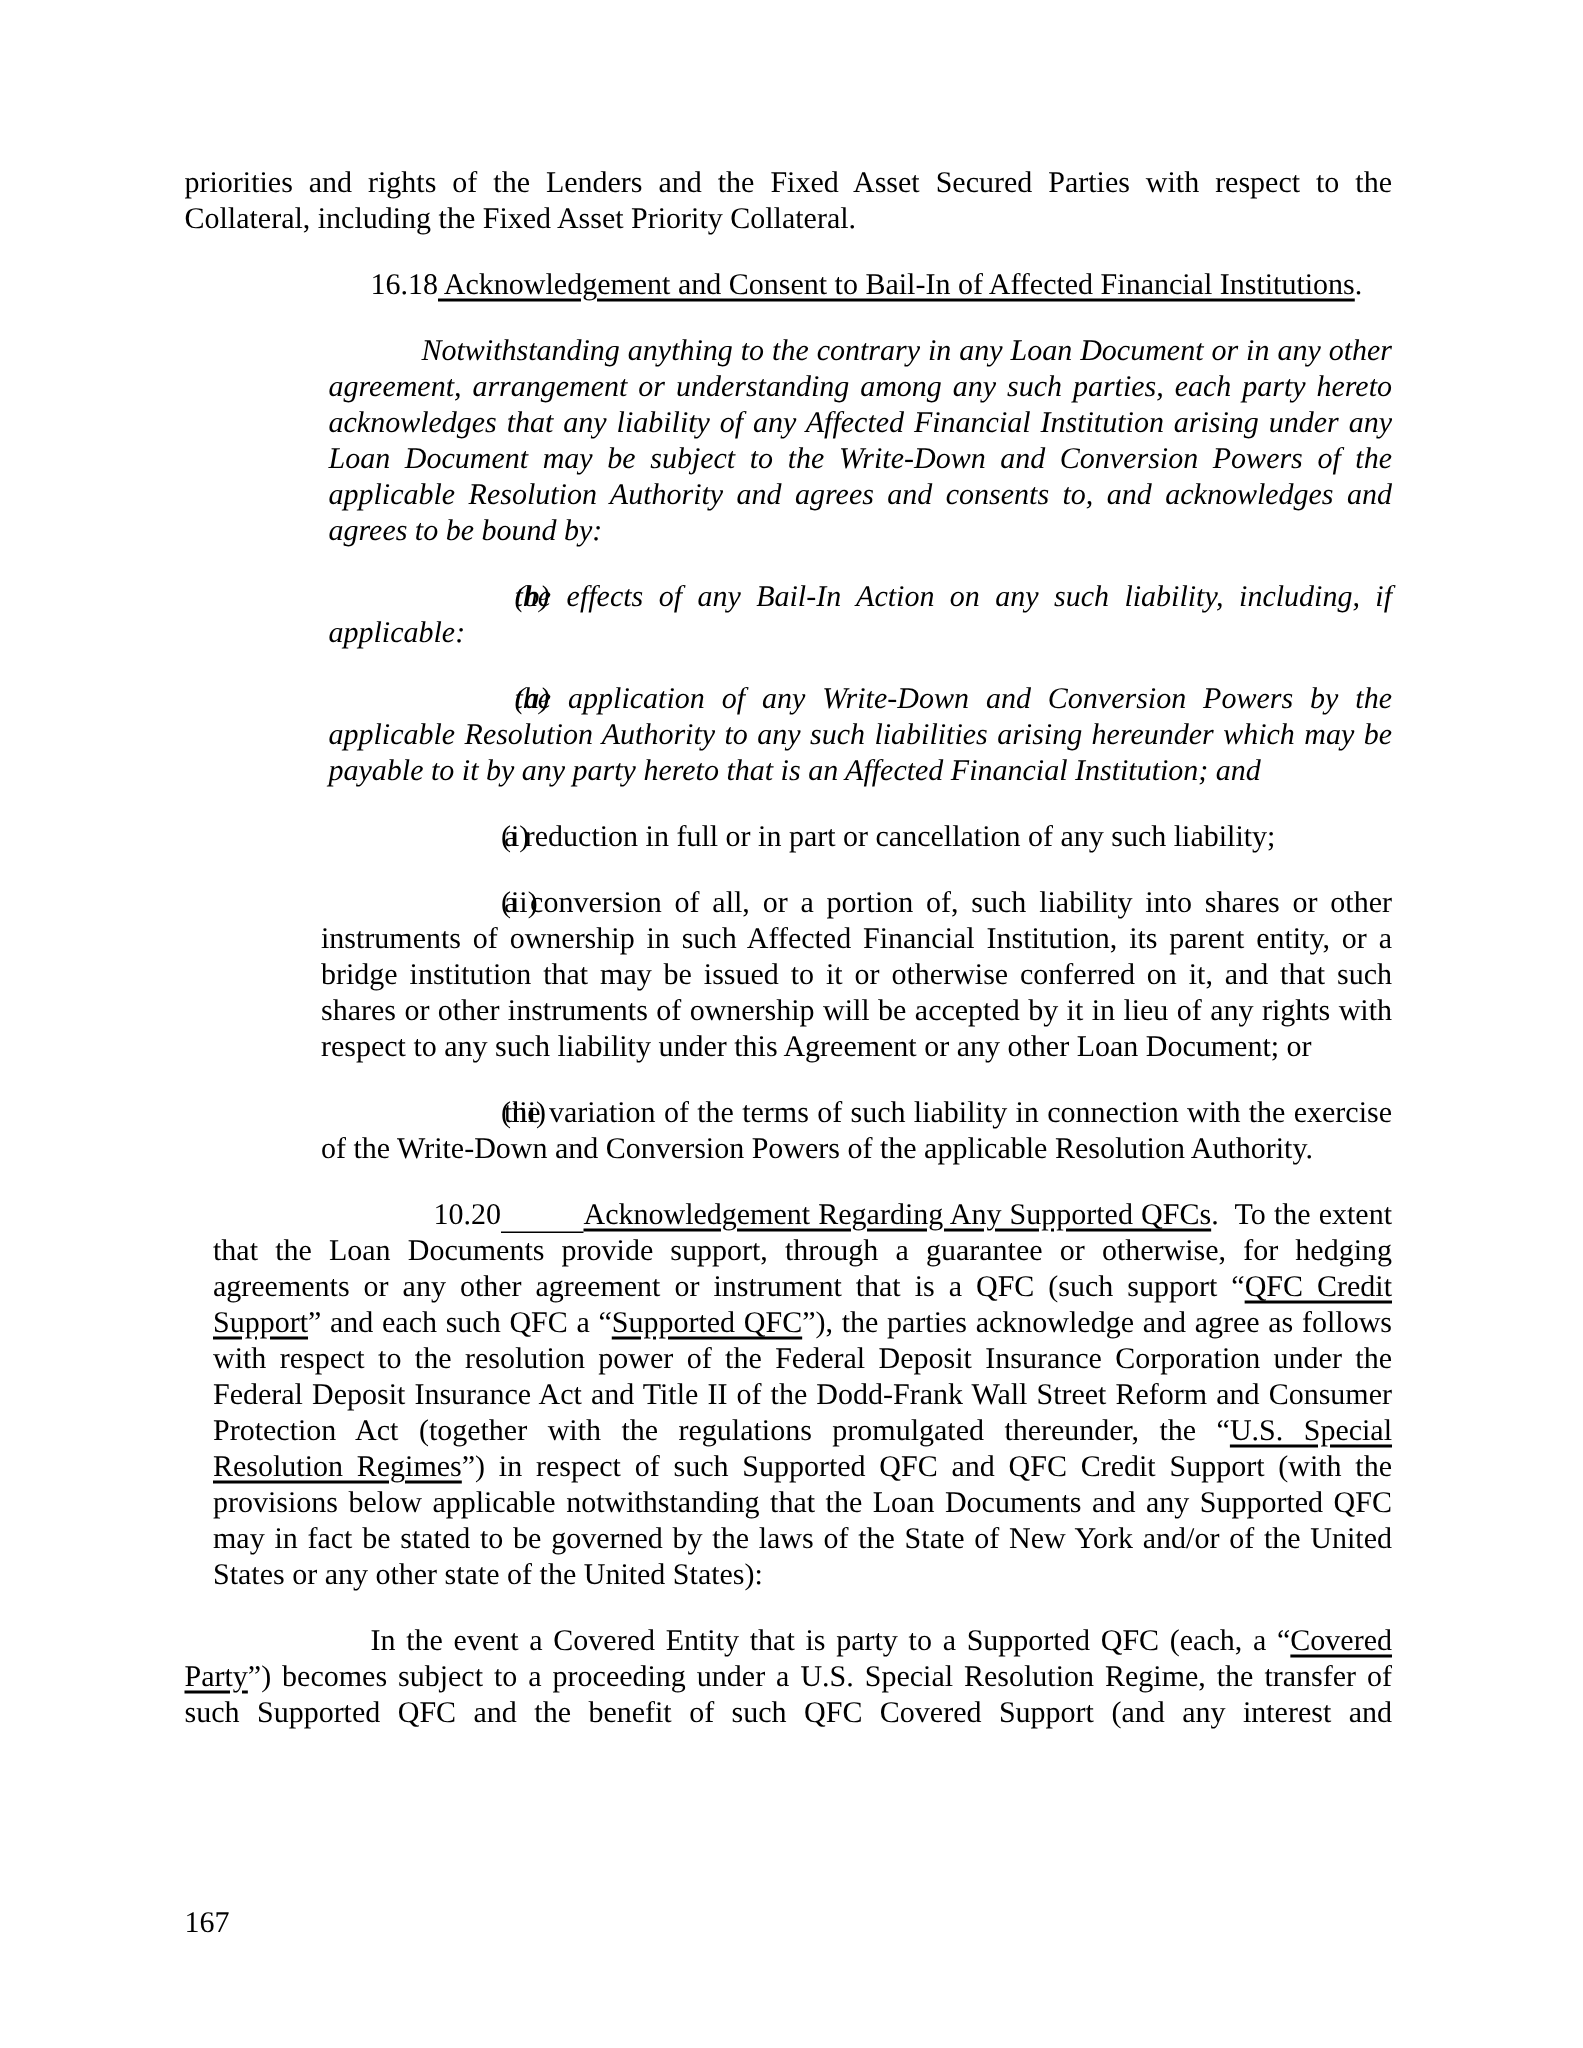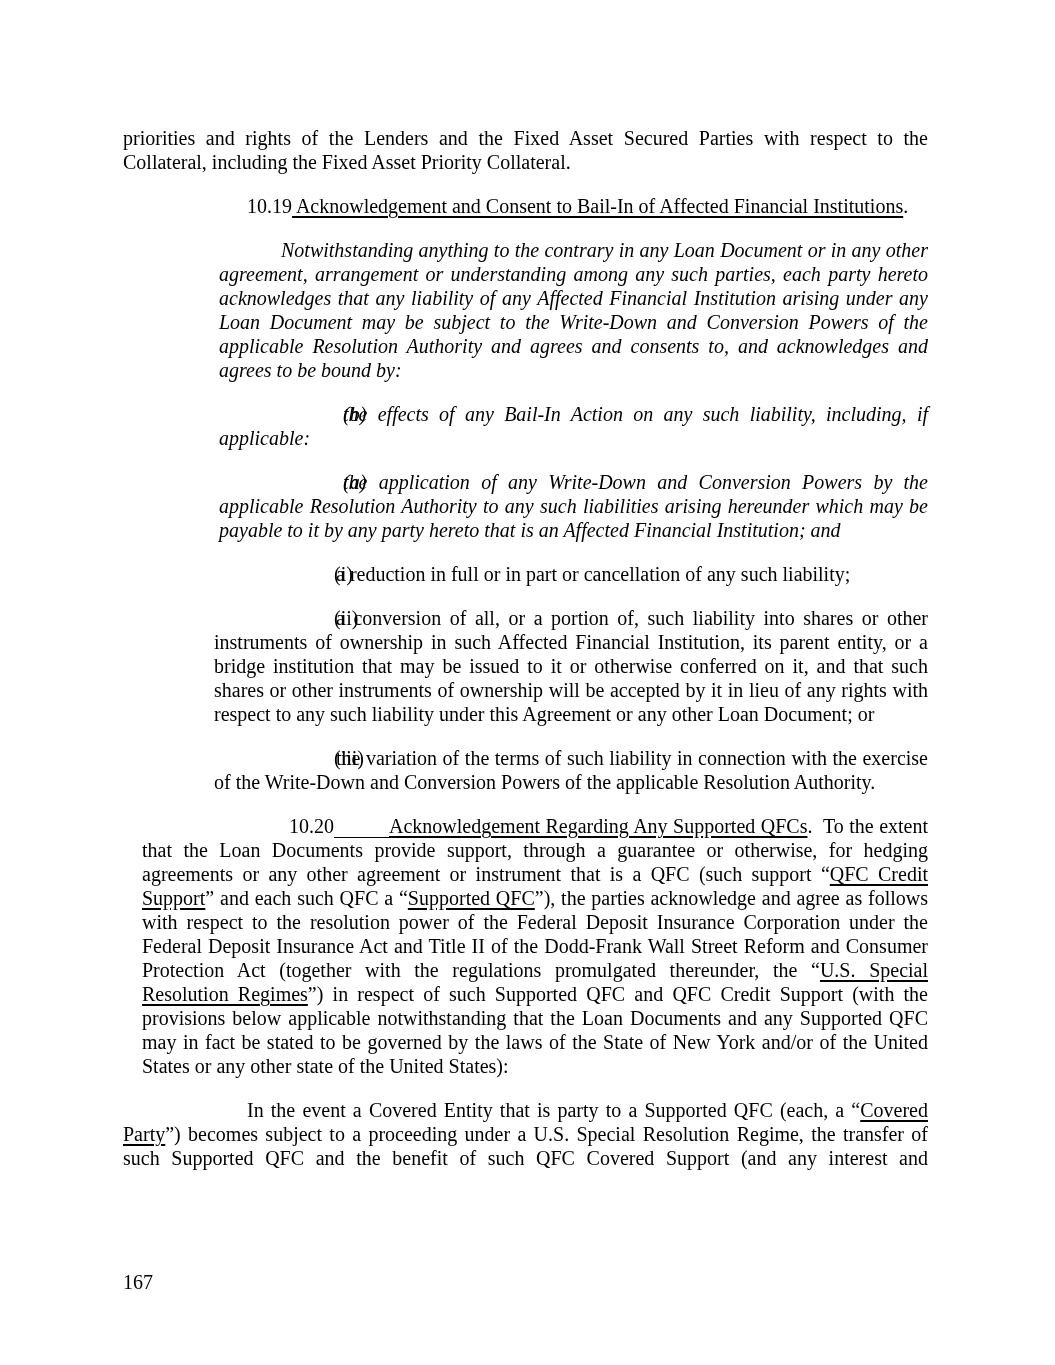--- a/index.html
+++ b/index.html
@@ -10,21 +10,21 @@
     color: #000000;
     font-family: "Liberation Serif", "DejaVu Serif", serif;
     font-size: 20px;
     line-height: 24px;
     position: relative;
     overflow: hidden;
   }
   .page {
     position: absolute;
     left: 123px;
-    top: 126px;
+    top: 110px;
     width: 805px;
   }
   p {
     margin: 0 0 20px 0;
     text-align: justify;
   }
   .h1019   { text-indent: 124px; }
   .ind1    { margin-left: 96px;  text-indent: 62px; font-style: italic; }
   .ind2    { margin-left: 91px; text-indent: 60px; }
   .p1020   { text-indent: 147px; margin-left: 19px; }
@@ -39,21 +39,21 @@
     top: 1270px;
     text-align: right;
   }
 </style>
 </head>
 <body>
 
 <div class="page">
   <p class="cont"><span>priorities and rights of the Lenders and the Fixed Asset Secured Parties with respect to the Collateral, including the Fixed Asset Priority Collateral.</span></p>
 
-  <p class="h1019"><span>10.19</span><span class="u"> Acknowledgement and Consent to Bail-In of Affected Financial Institutions</span><span>.</span></p>
+  <p class="h1019"><span>16.18</span><span class="u"> Acknowledgement and Consent to Bail-In of Affected Financial Institutions</span><span>.</span></p>
 
   <p class="ind1"><span>Notwithstanding anything to the contrary in any Loan Document or in any other agreement, arrangement or understanding among any such parties, each party hereto acknowledges that any liability of any Affected Financial Institution arising under any Loan Document may be subject to the Write-Down and Conversion Powers of the applicable Resolution Authority and agrees and consents to, and acknowledges and agrees to be bound by:</span></p>
 
   <p class="ind1"><span class="marker">(b)</span><span>the effects of any Bail-In Action on any such liability, including, if applicable:</span></p>
 
   <p class="ind1"><span class="marker">(a)</span><span>the application of any Write-Down and Conversion Powers by the applicable Resolution Authority to any such liabilities arising hereunder which may be payable to it by any party hereto that is an Affected Financial Institution; and</span></p>
 
   <p class="ind2"><span class="marker">(i)</span><span>a reduction in full or in part or cancellation of any such liability;</span></p>
 
   <p class="ind2"><span class="marker">(ii)</span><span>a conversion of all, or a portion of, such liability into shares or other instruments of ownership in such Affected Financial Institution, its parent entity, or a bridge institution that may be issued to it or otherwise conferred on it, and that such shares or other instruments of ownership will be accepted by it in lieu of any rights with respect to any such liability under this Agreement or any other Loan Document; or</span></p>

